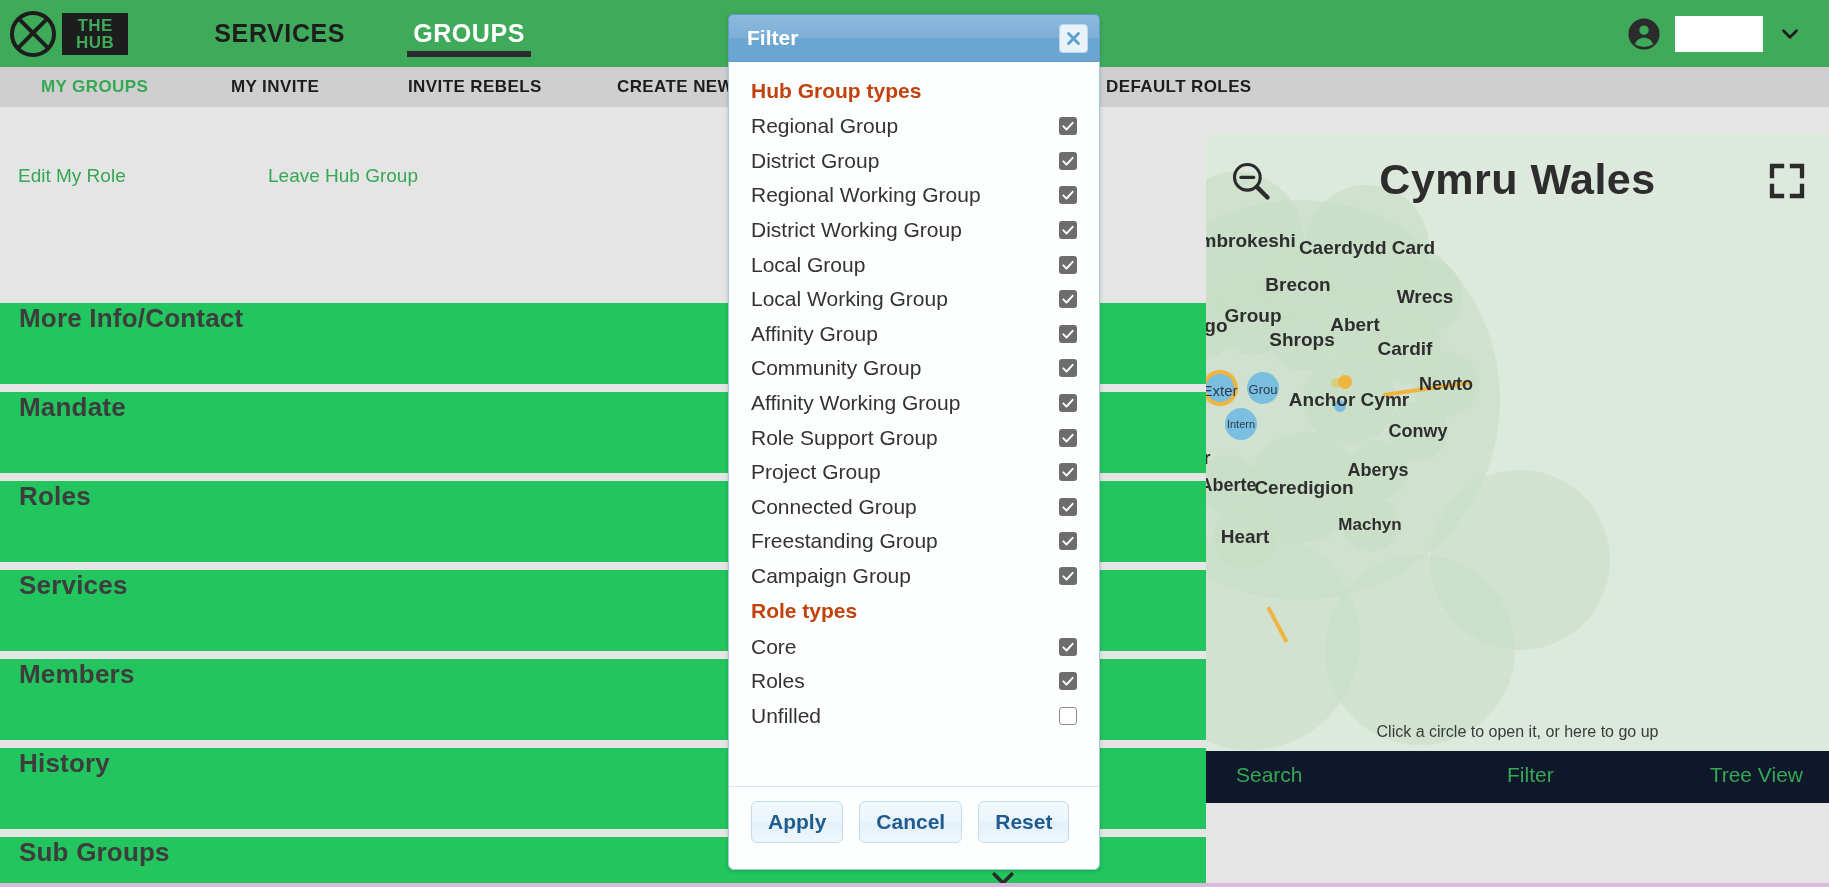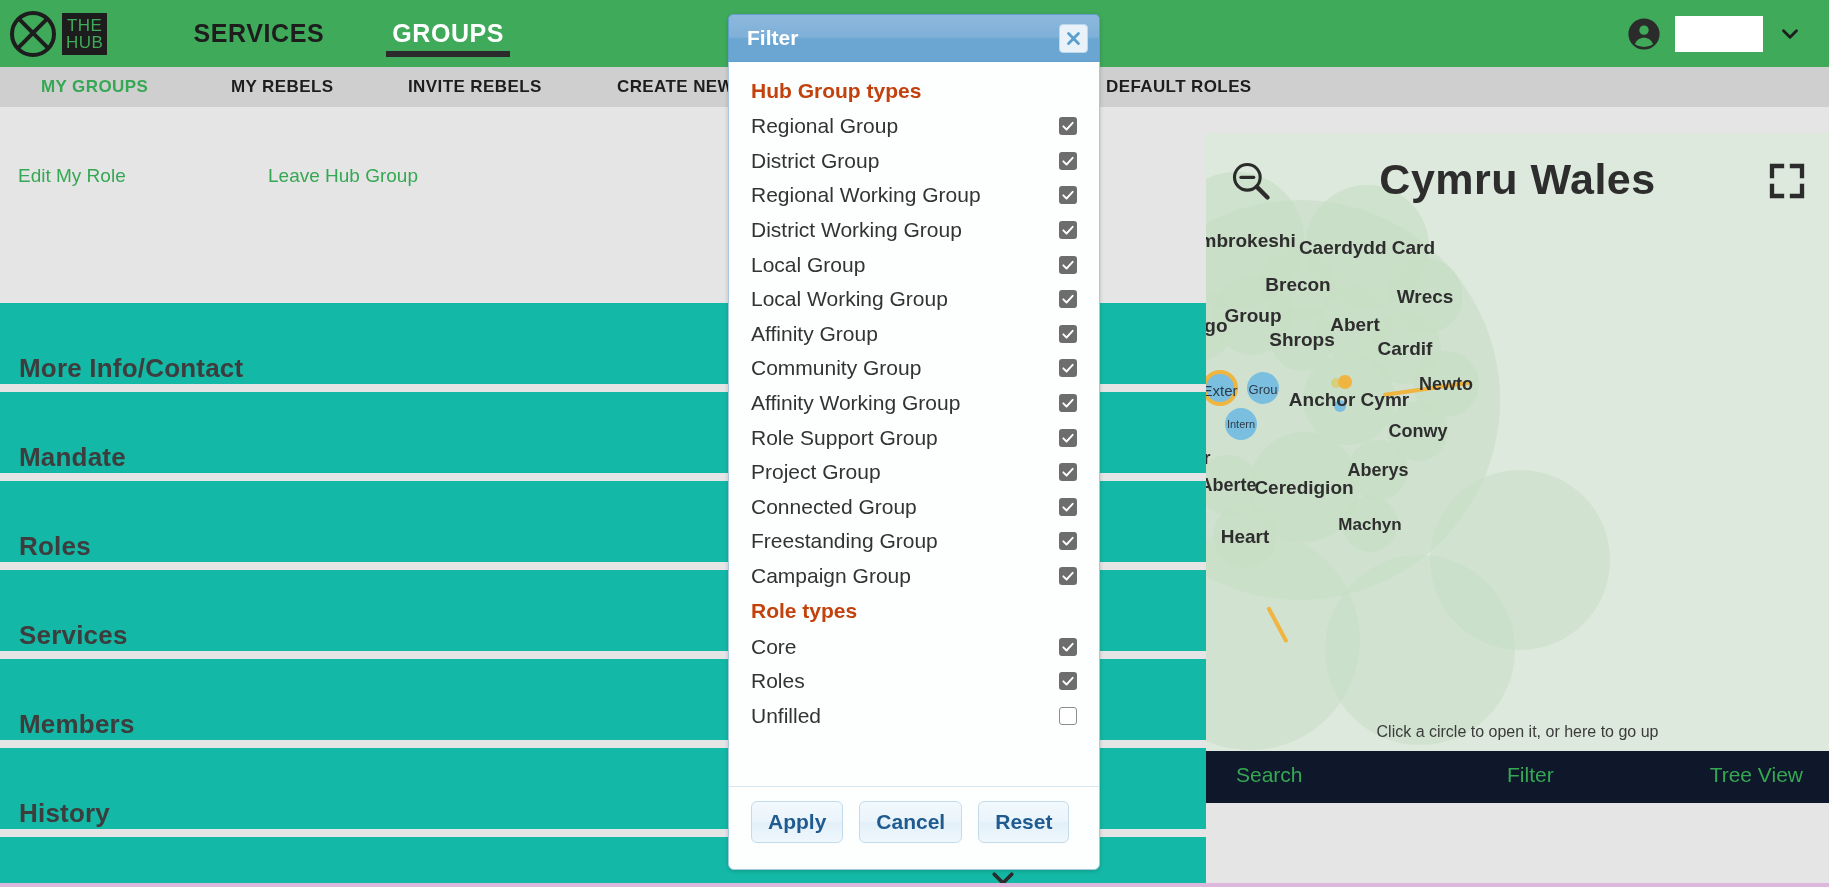--- a/index.html
+++ b/index.html
@@ -22,23 +22,23 @@
     width: 46px; height: 46px; border-radius: 50%;
     border: 4px solid #1d1d1d; position: relative;
   }
   .xr-circle::before, .xr-circle::after {
     content: ""; position: absolute; left: -2px; top: 16px;
     width: 42px; height: 4px; background: #1d1d1d;
   }
   .xr-circle::before { transform: rotate(45deg); }
   .xr-circle::after { transform: rotate(-45deg); }
   .hub-mark {
-    background: #1d1d1d; color: #3faa5a; font-weight: 400;
+    background: #1d1d1d; color: #3faa5a; font-weight: 700;
     font-size: 17px; line-height: 17px; letter-spacing: .5px;
-    padding: 4px 4px; text-align: center;
+    padding: 4px 14px; text-align: center;
     font-family: "Liberation Sans Narrow", "Liberation Sans", sans-serif;
   }
   .hub-mark span { display: block; }
   .nav-main { display: flex; align-items: center; height: 67px; margin-left: 52px; }
   .nav-main .nav-item {
     position: relative; height: 67px; display: flex; align-items: center;
     padding: 0 34px; color: #1d1d1d; font-weight: 700; font-size: 25px;
     letter-spacing: .6px; cursor: pointer;
     font-family: "Liberation Sans Narrow", "Liberation Sans", sans-serif;
   }
@@ -75,22 +75,22 @@
     background: #e5e5e5;
   }
   .action-link {
     color: #35a853; font-size: 19px; cursor: pointer;
   }
   .a0 { position: absolute; left: 18px; top: 165px; }
   .a1 { position: absolute; left: 268px; top: 165px; }
 
   .accordion { position: absolute; top: 196px; left: 0; width: 1206px; }
   .acc-row {
-    position: relative; width: 1206px; height: 81px; background: #14b8a6;
-    margin-bottom: 8px; display: flex; align-items: flex-end; cursor: pointer;
+    position: relative; width: 1206px; height: 81px; background: #22c55e;
+    margin-bottom: 8px; display: flex; align-items: flex-start; cursor: pointer;
   }
   .acc-title {
     margin-left: 19px; font-size: 26px; font-weight: 700; color: #3d3d3d;
     font-family: "Liberation Sans Narrow", "Liberation Sans", sans-serif;
     letter-spacing: .2px;
   }
   .acc-chev { position: absolute; right: 188px; top: 26px; width: 30px; height: 30px; }
 
   
   .rightpanel {
@@ -210,21 +210,21 @@
       </svg>
       <div class="userbox"></div>
       <svg class="chev-white" viewBox="0 0 24 24">
         <path d="M6 9l6 6 6-6" fill="none" stroke="#1d1d1d" stroke-width="2.6" stroke-linecap="round" stroke-linejoin="round"></path>
       </svg>
     </div>
   </div>
 
   <div class="subnav">
     <div class="sub-item active s0">MY GROUPS</div>
-    <div class="sub-item s1">MY REBELS</div>
+    <div class="sub-item s1">MY INVITE</div>
     <div class="sub-item s2">INVITE REBELS</div>
     <div class="sub-item s3">CREATE NEW G</div>
     <div class="sub-item s5">DEFAULT ROLES</div>
   </div>
 
   <div class="leftcol">
     <div class="accordion">
         <div class="acc-row">
           <div class="acc-title">More Info/Contact</div>
           <svg class="acc-chev" viewBox="0 0 24 24">

